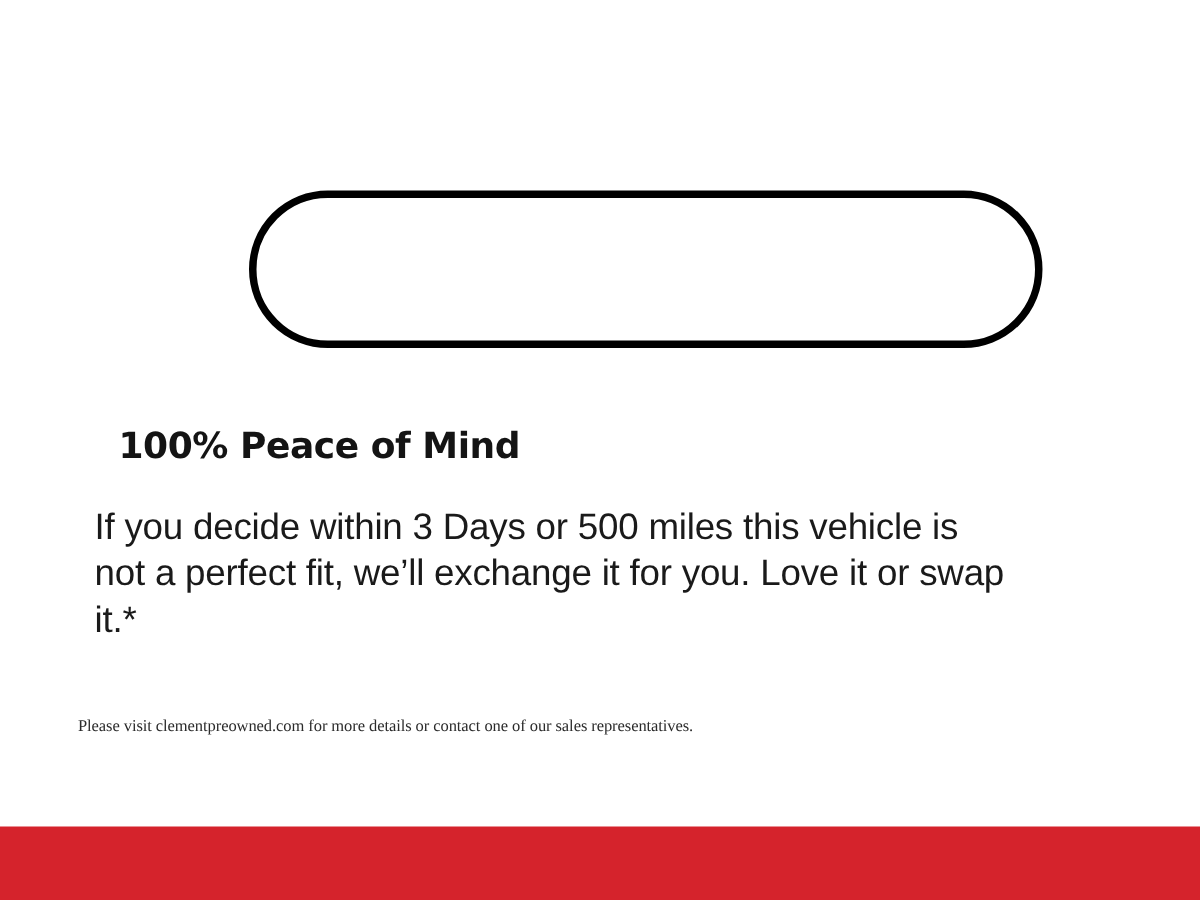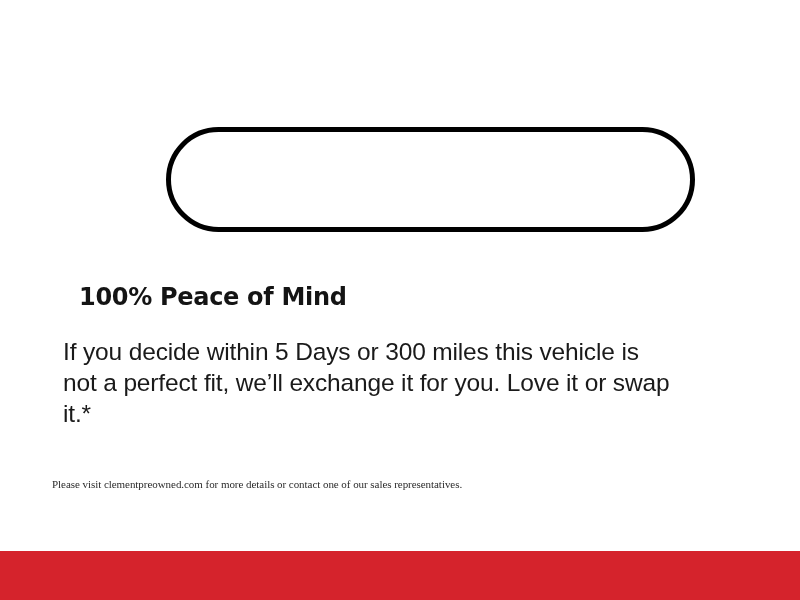--- a/index.html
+++ b/index.html
@@ -141,17 +141,17 @@
 
   <div id="headline-pill">
     <div id="headline-text-wrap">
     </div>
   </div>
 
 </div>
 
 <div id="peace-heading">100% Peace of Mind</div>
 
-<div id="policy-paragraph">If you decide within 5 Days or 300 miles this vehicle is not a perfect fit, we’ll exchange it for you. Love it or swap it.*</div>
+<div id="policy-paragraph">If you decide within 3 Days or 500 miles this vehicle is not a perfect fit, we’ll exchange it for you. Love it or swap it.*</div>
 
 <div id="fine-print">Please visit clementpreowned.com for more details or contact one of our sales representatives.</div>
 
 <div id="bottom-bar"></div>
 
 </body></html>

